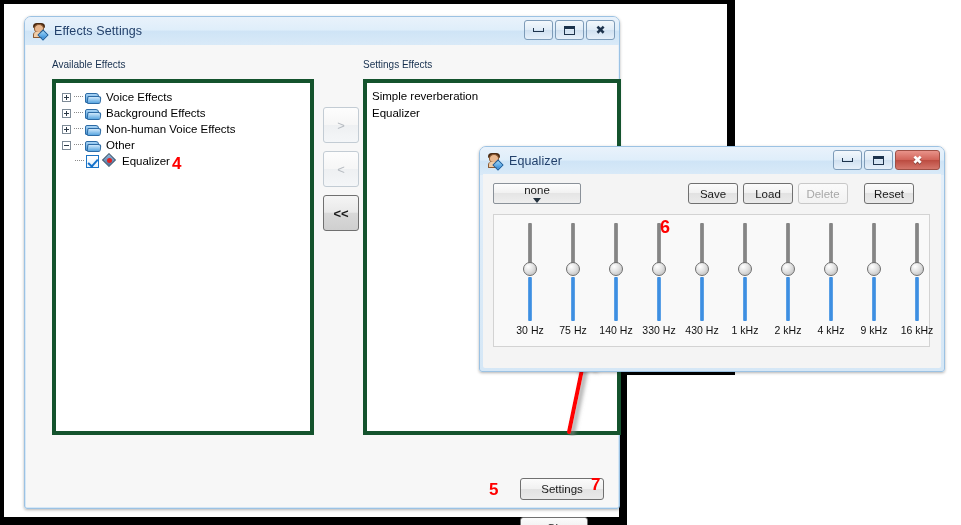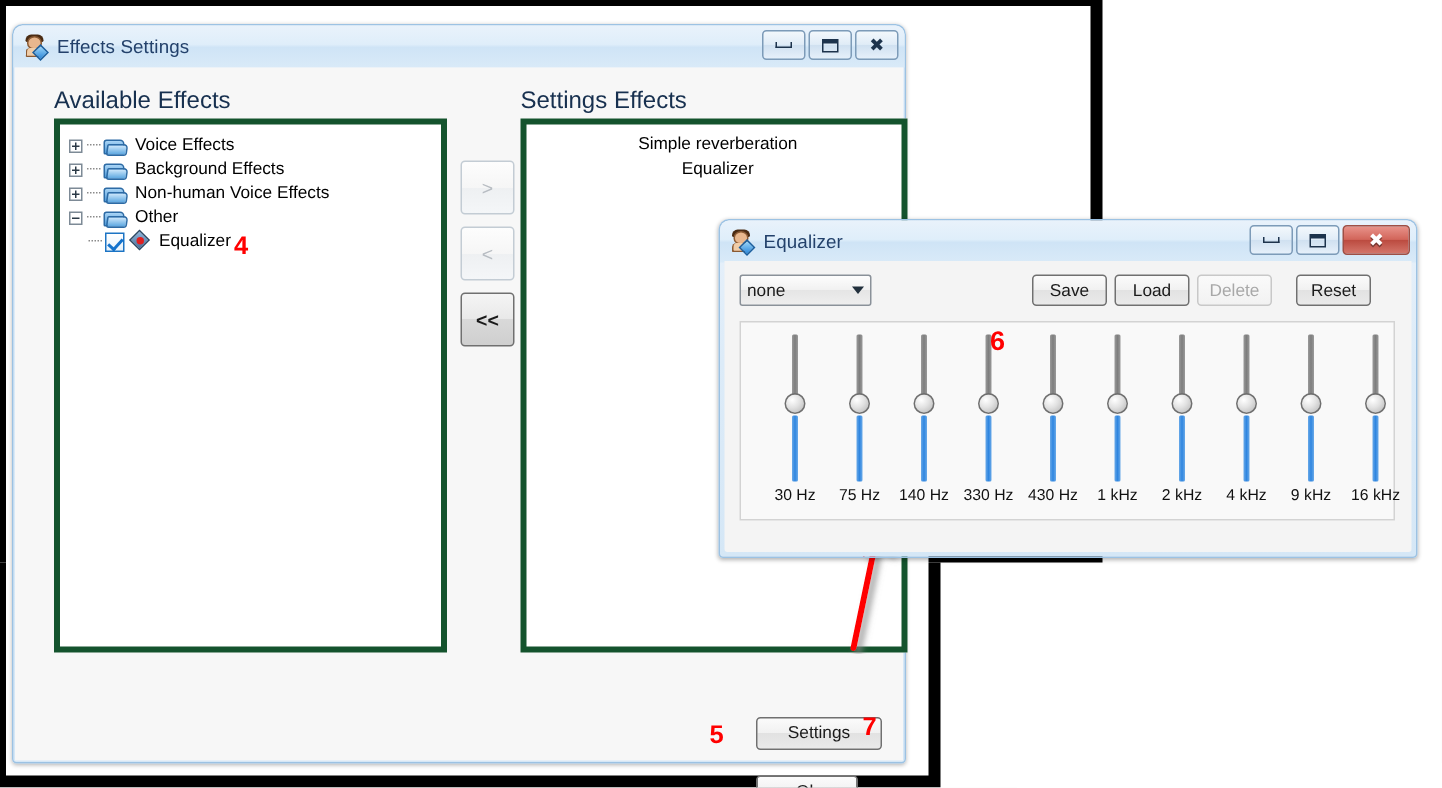--- a/index.html
+++ b/index.html
@@ -161,33 +161,33 @@
     left: 4px; right: 4px;
     top: 28px; bottom: 4px;
     background: #f6f6f6;
     border: 1px solid #cfd6dc;
     border-radius: 0 0 2px 2px;
     box-sizing: border-box;
   }
 
   
   #effects-window {
-    left: 8px; top: 16px;
-    width: 596px; height: 493px; text-align: center;
+    left: 24px; top: 16px;
+    width: 596px; height: 493px;
   }
   #effects-window .client {
     background: #f7f7f7;
     border: none;
     left: 1px; right: 1px; bottom: 1px;
     top: 28px;
     border-radius: 0;
   }
   .section-label {
     position: absolute;
-    font-size: 16px;
+    font-size: 10px;
     color: #17304f;
   }
   .list-panel {
     position: absolute;
     background: #ffffff;
     border: 4px solid #14532d;
     box-sizing: border-box;
     overflow: hidden;
   }
 
@@ -378,20 +378,21 @@
     position: absolute;
     left: 10px; top: 9px;
     width: 88px; height: 21px;
     border: 1px solid #8a9199;
     border-radius: 2px;
     background: linear-gradient(to bottom, #fdfdfd 0%, #f1f1f1 48%, #e5e5e5 50%, #eeeeee 100%);
     box-sizing: border-box;
     display: flex;
     align-items: center;
     padding: 0 4px;
+    flex-direction: column;
   }
   #preset-select .val {
     font-size: 11.5px;
     color: #1a1a1a;
     flex: 1;
   }
   .caret-down {
     width: 0; height: 0;
     border-left: 4px solid transparent;
     border-right: 4px solid transparent;

